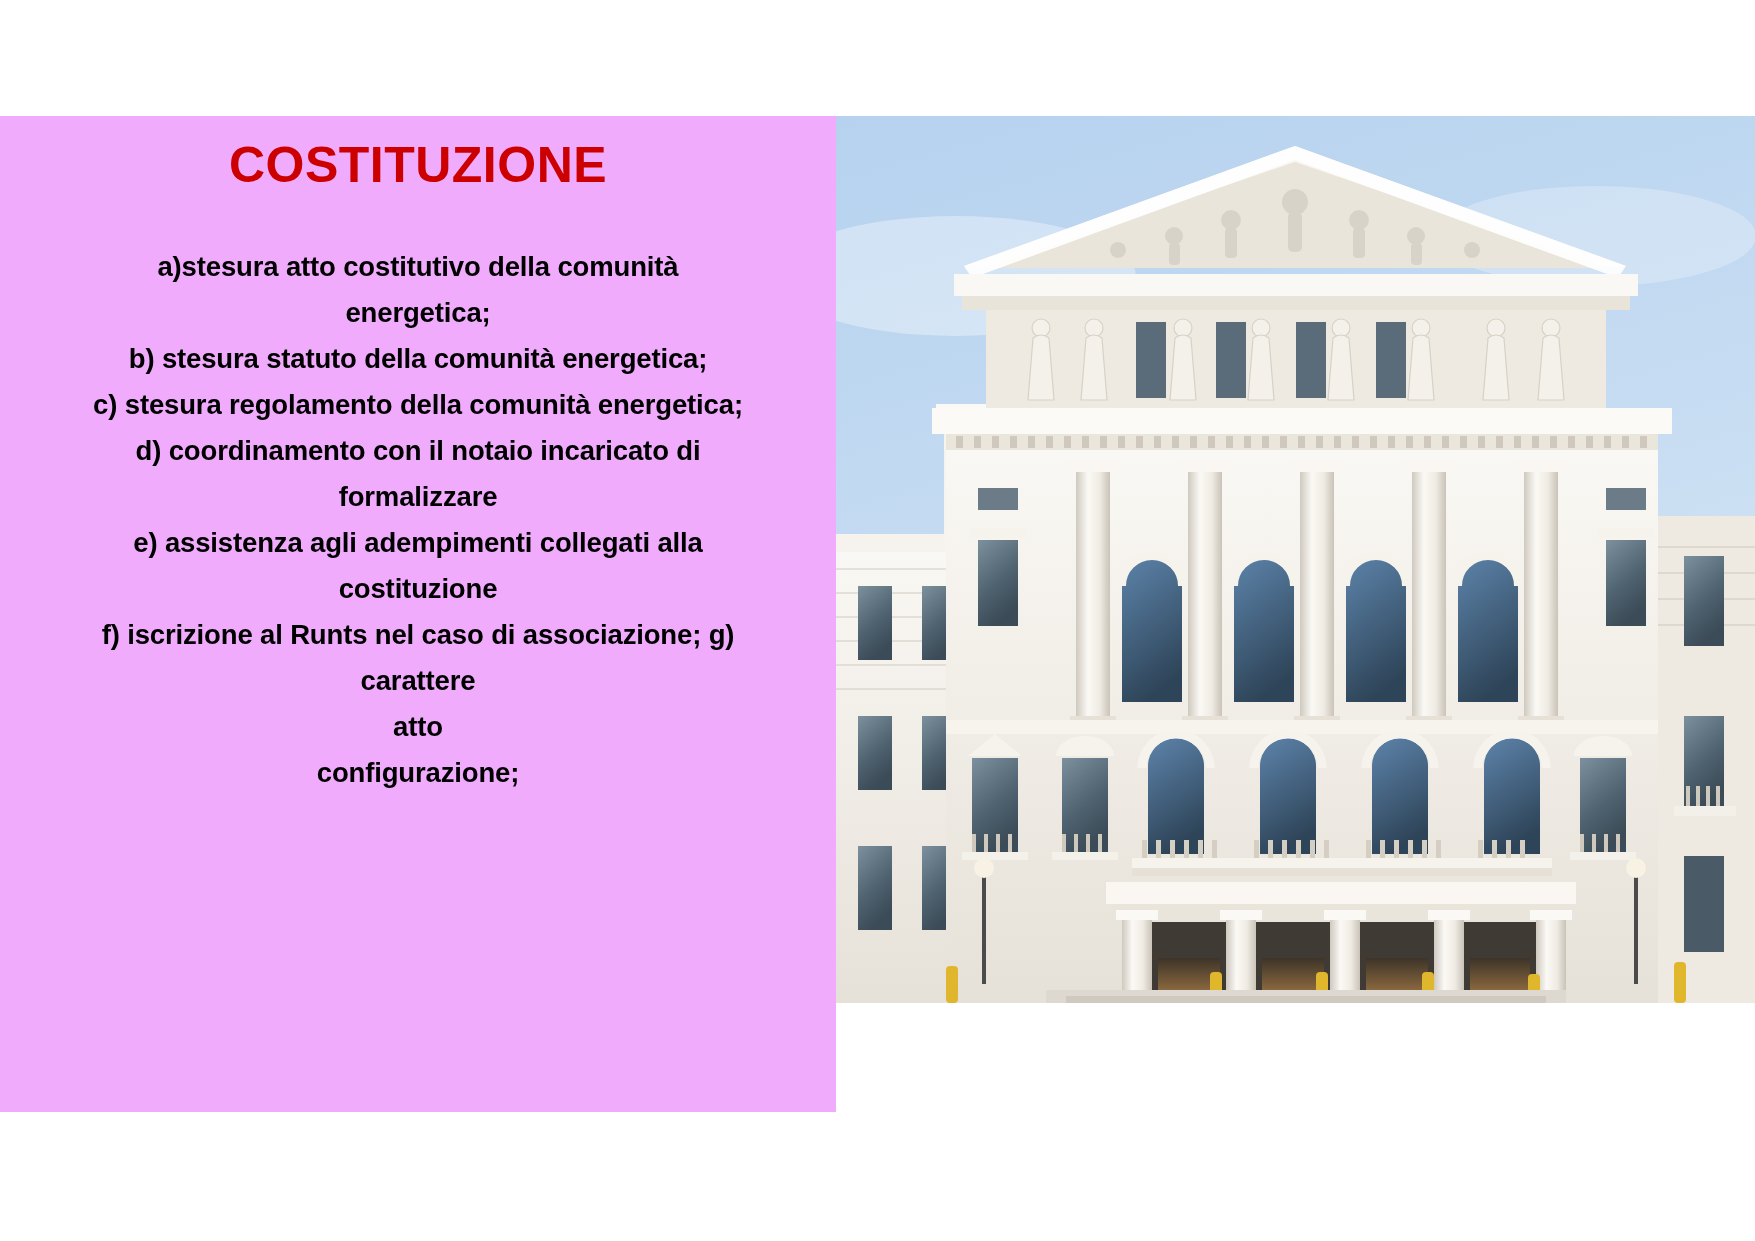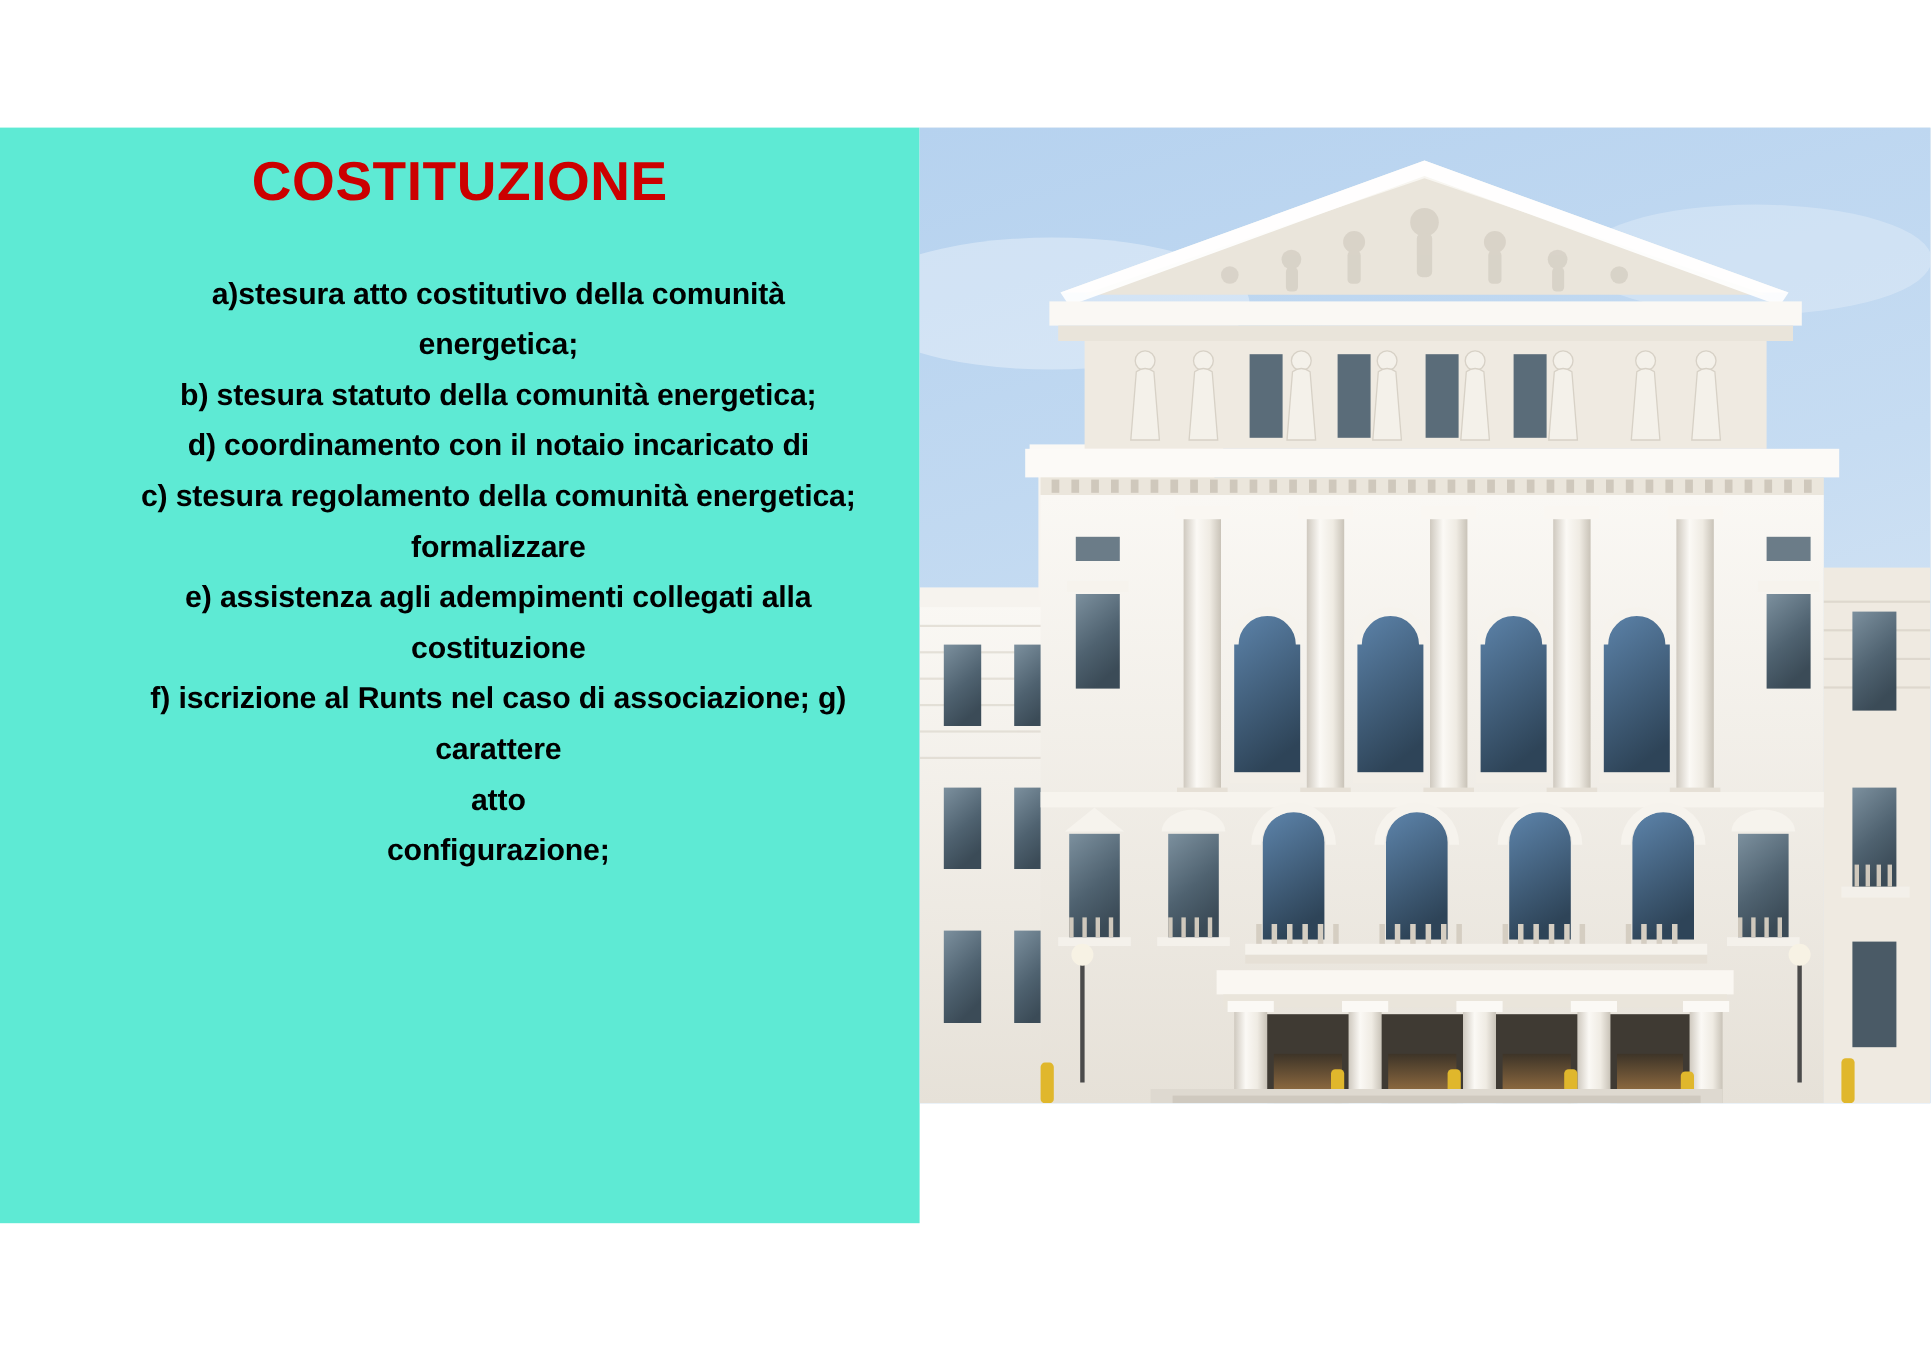--- a/index.html
+++ b/index.html
@@ -23,21 +23,21 @@
     background: #ffffff;
   }
 
   
   #text-panel {
     position: absolute;
     left: 0px;
     top: 116px;
     width: 836px;
     height: 996px;
-    background: #5eead4;
+    background: #f0abfc;
     box-sizing: border-box;
     padding: 0;
   }
 
   #slide-title {
     position: absolute;
     left: 0;
     top: 22px;
     width: 836px;
     text-align: center;
@@ -55,21 +55,20 @@
     left: 0px;
     top: 128px;
     width: 836px;
     text-align: center;
     color: #000000;
     font-family: "Liberation Sans", sans-serif;
     font-weight: bold;
     font-size: 27.5px;
     line-height: 46px;
     letter-spacing: -0.15px;
-    margin-left: 35px;
   }
   .body-line {
     display: block;
     white-space: nowrap;
   }
 
   
   #building-photo {
     position: absolute;
     left: 836px;
@@ -91,22 +90,22 @@
 <div id="slide">
 
   <div id="text-panel">
 
     <div id="slide-title">COSTITUZIONE</div>
 
     <div id="body-list">
       <span class="body-line">a)stesura atto costitutivo della comunità</span>
       <span class="body-line">energetica;</span>
       <span class="body-line">b) stesura statuto della comunità energetica;</span>
+      <span class="body-line">c) stesura regolamento della comunità energetica;</span>
       <span class="body-line">d) coordinamento con il notaio incaricato di</span>
-      <span class="body-line">c) stesura regolamento della comunità energetica;</span>
       <span class="body-line">formalizzare</span>
       <span class="body-line">e) assistenza agli adempimenti collegati alla</span>
       <span class="body-line">costituzione</span>
       <span class="body-line">f) iscrizione al Runts nel caso di associazione; g)</span>
       <span class="body-line">carattere</span>
       <span class="body-line">atto</span>
       <span class="body-line">configurazione;</span>
     </div>
   </div>
 

